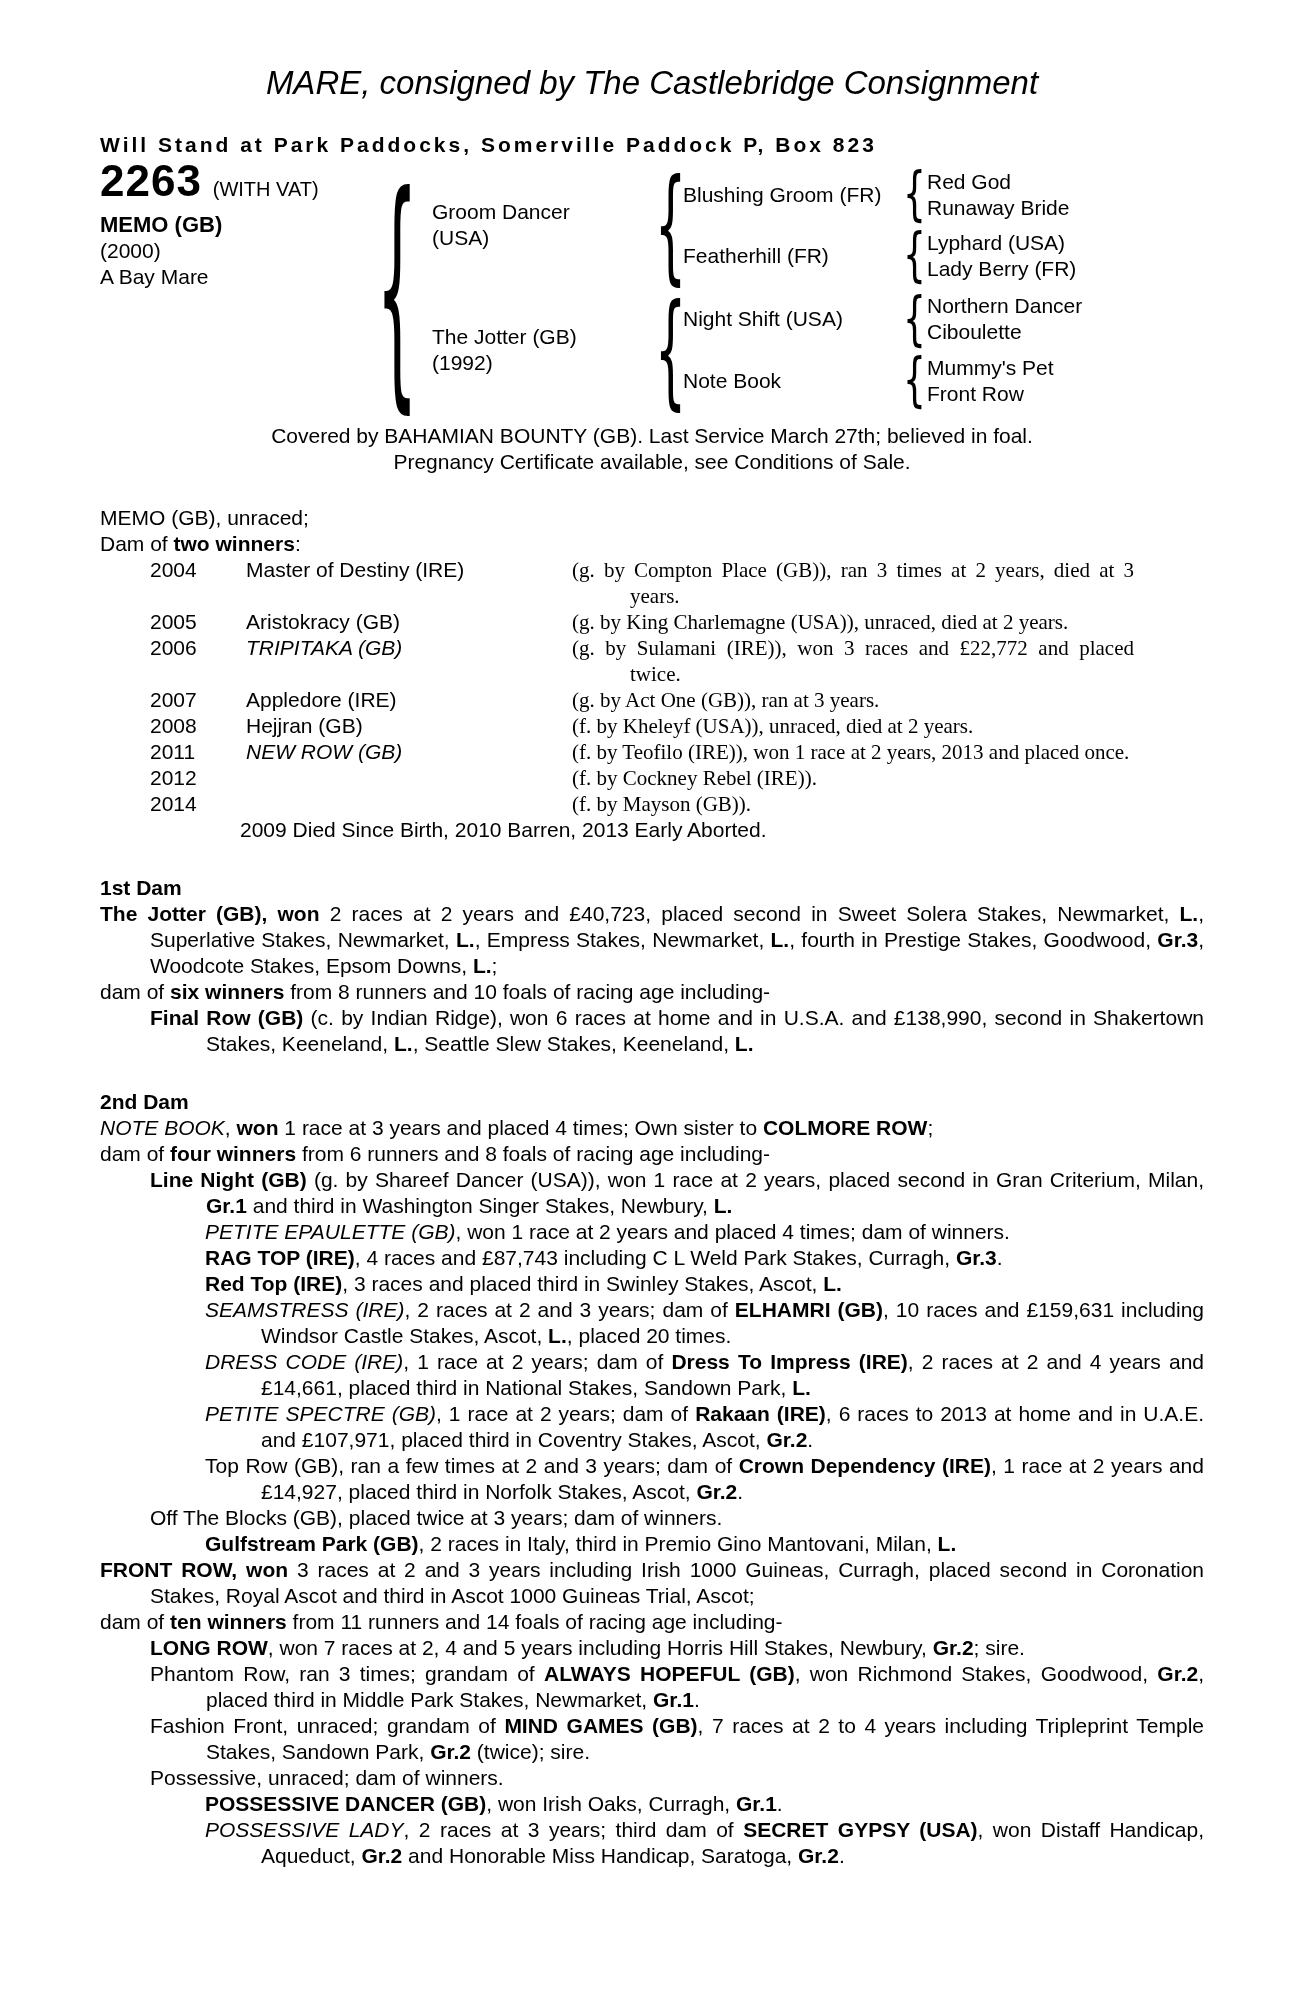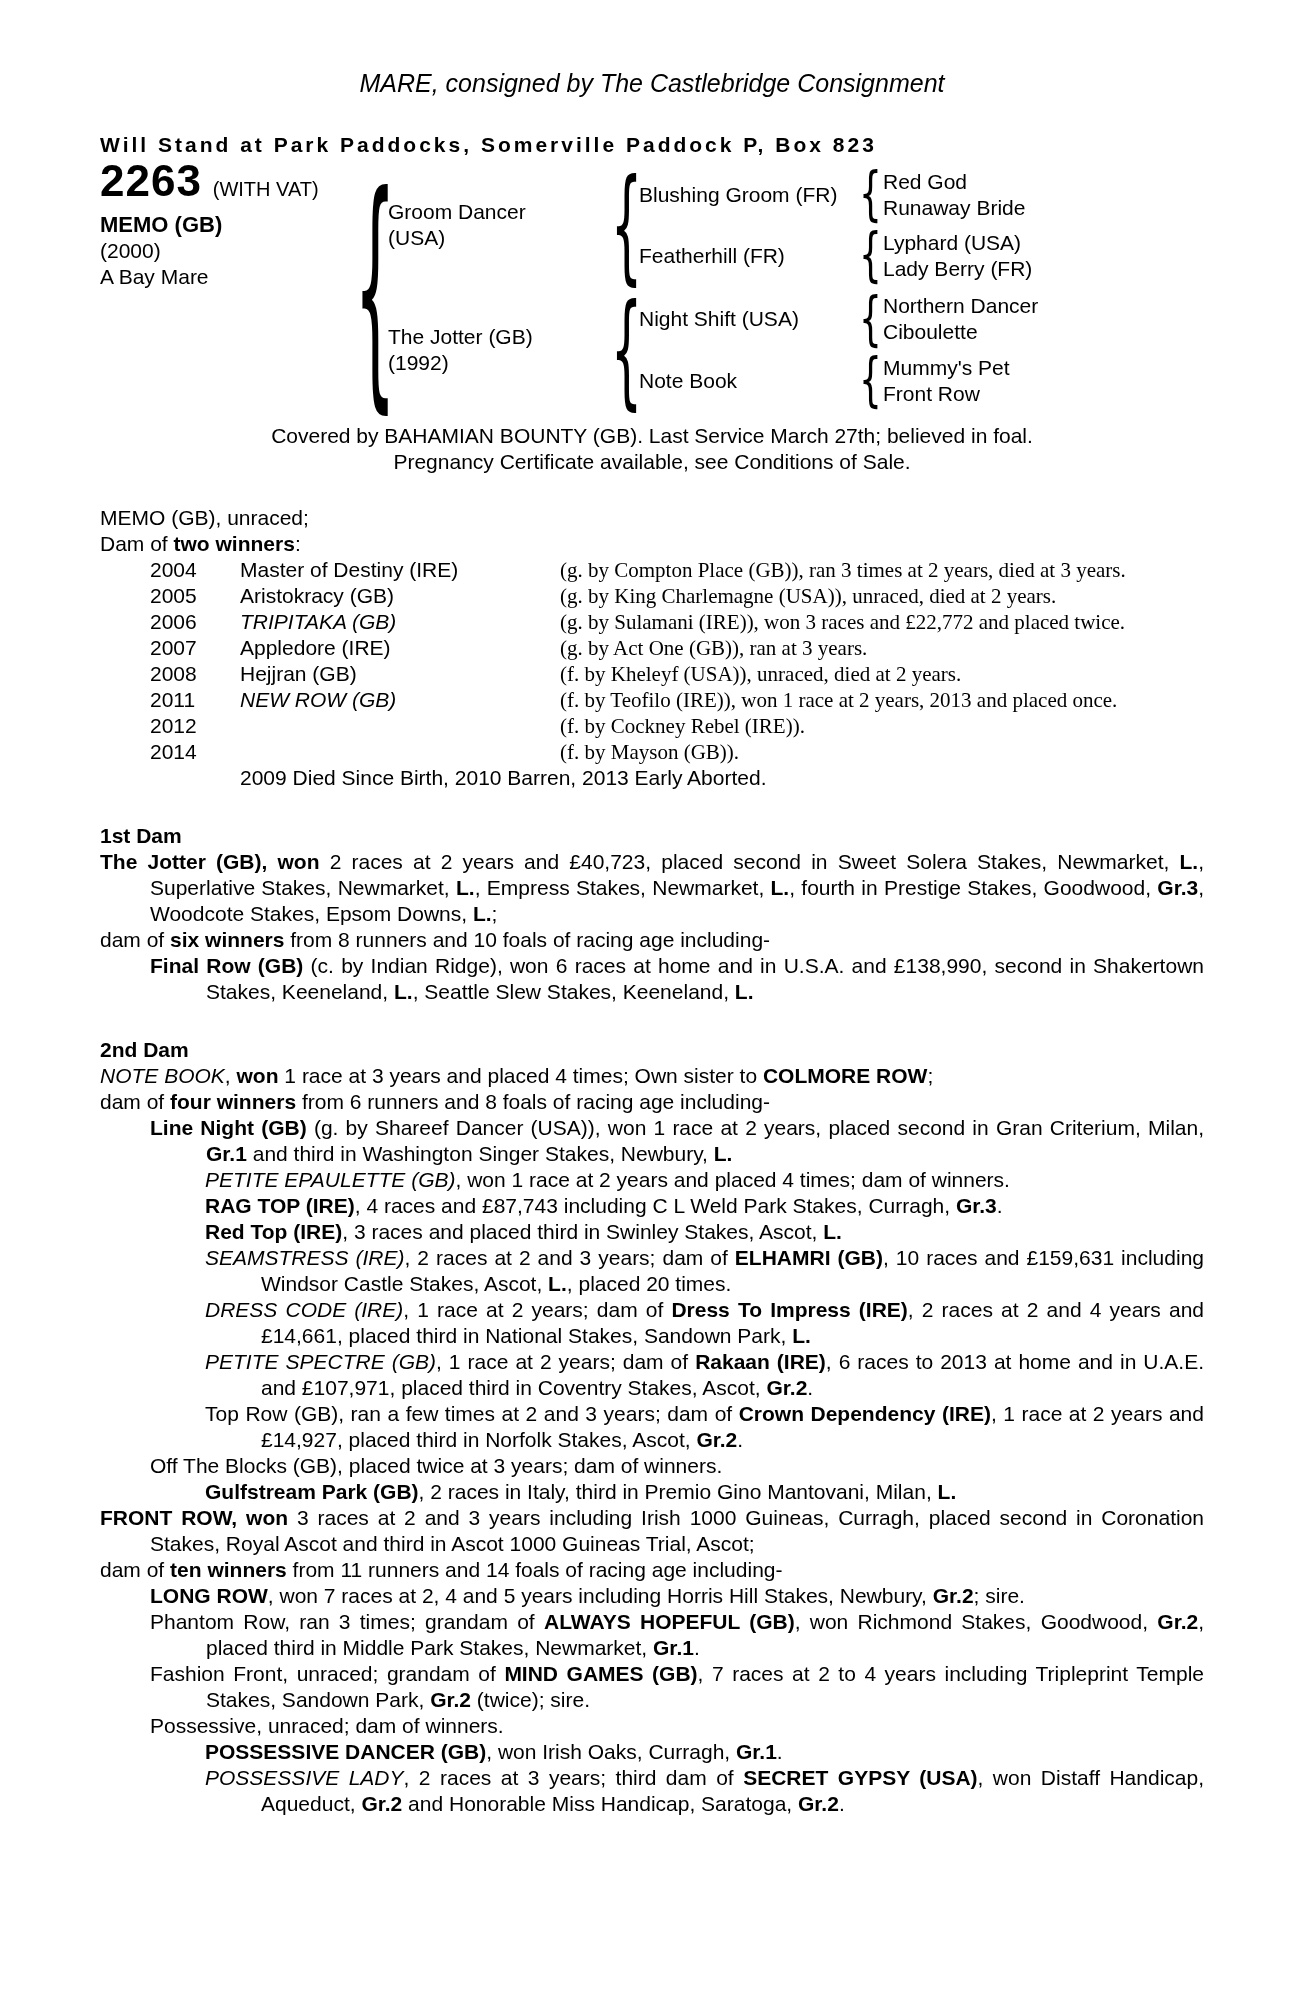--- a/index.html
+++ b/index.html
@@ -4,25 +4,25 @@
 <style>
   html,body { margin:0; padding:0; background:#ffffff; }
   body {
     width:1314px; height:2000px; overflow:hidden;
     color:#000;
     font-family:"Liberation Sans","DejaVu Sans",sans-serif;
     font-size:21px; line-height:26px;
   }
   .page { padding:70px 110px 0 100px; }
 
-  .title { text-align:center; font-style:italic; font-size:25px; margin-bottom:36px; }
+  .title { text-align:center; font-style:italic; font-size:33px; margin-bottom:36px; }
   .stand { font-weight:bold; font-size:21px; letter-spacing:3px; margin-bottom:10px; }
 
   
-  .ped-root { display:flex; align-items:stretch; margin-bottom:4px; }
+  .ped-root { display:flex; align-items:stretch; margin-bottom:4px;gap:22px; }
   .lot-info { width:262px; flex:none; }
   .lot-line { white-space:nowrap; margin-bottom:10px; }
   .lot-num { font-size:44px; font-weight:bold; letter-spacing:1px; }
   .lot-vat { font-size:20px; margin-left:5px; }
   .horse-name { font-weight:bold; font-size:22px; margin-top:6px; }
   .horse-year, .horse-desc { font-size:21px; }
 
   .ped-halves { display:flex; flex-direction:column; gap:10px; justify-content:center; }
   .ped-half { display:flex; align-items:center; }
   .parent-name { width:225px; flex:none; }
@@ -36,21 +36,21 @@
   .brace span { display:block; line-height:0.92; font-weight:400; font-family:"DejaVu Sans",sans-serif; }
   .brace-sm span { font-size:58px;  transform:scaleX(.62); }
   .brace-lg span { font-size:124px; transform:scaleX(.40); }
   .brace-xl span { font-size:252px; transform:scaleX(.26); }
 
   .covered { text-align:center; margin:16px 0 30px; }
 
   
   .produce-intro p { margin:0; }
   .produce-table { margin-left:50px; margin-right:70px; }
-  .produce-row { display:grid; grid-template-columns:90px 320px 1fr; }
+  .produce-row { display:grid; grid-template-columns:90px 320px 1fr;gap:6px; }
   .produce-year { white-space:nowrap; }
   .produce-name { white-space:nowrap; overflow:visible; }
   .produce-desc { text-align:justify; padding-left:58px; text-indent:-58px;font-family:Liberation Serif, serif; }
   .produce-footnote { margin:0 0 0 140px; }
 
   
   .dam-heading { font-weight:bold; font-size:21px; margin:32px 0 0 0; }
   .para { margin:0; text-align:justify; }
   .p0 { padding-left:50px;  text-indent:-50px; }
   .p1 { margin-left:50px;  padding-left:56px; text-indent:-56px; }

